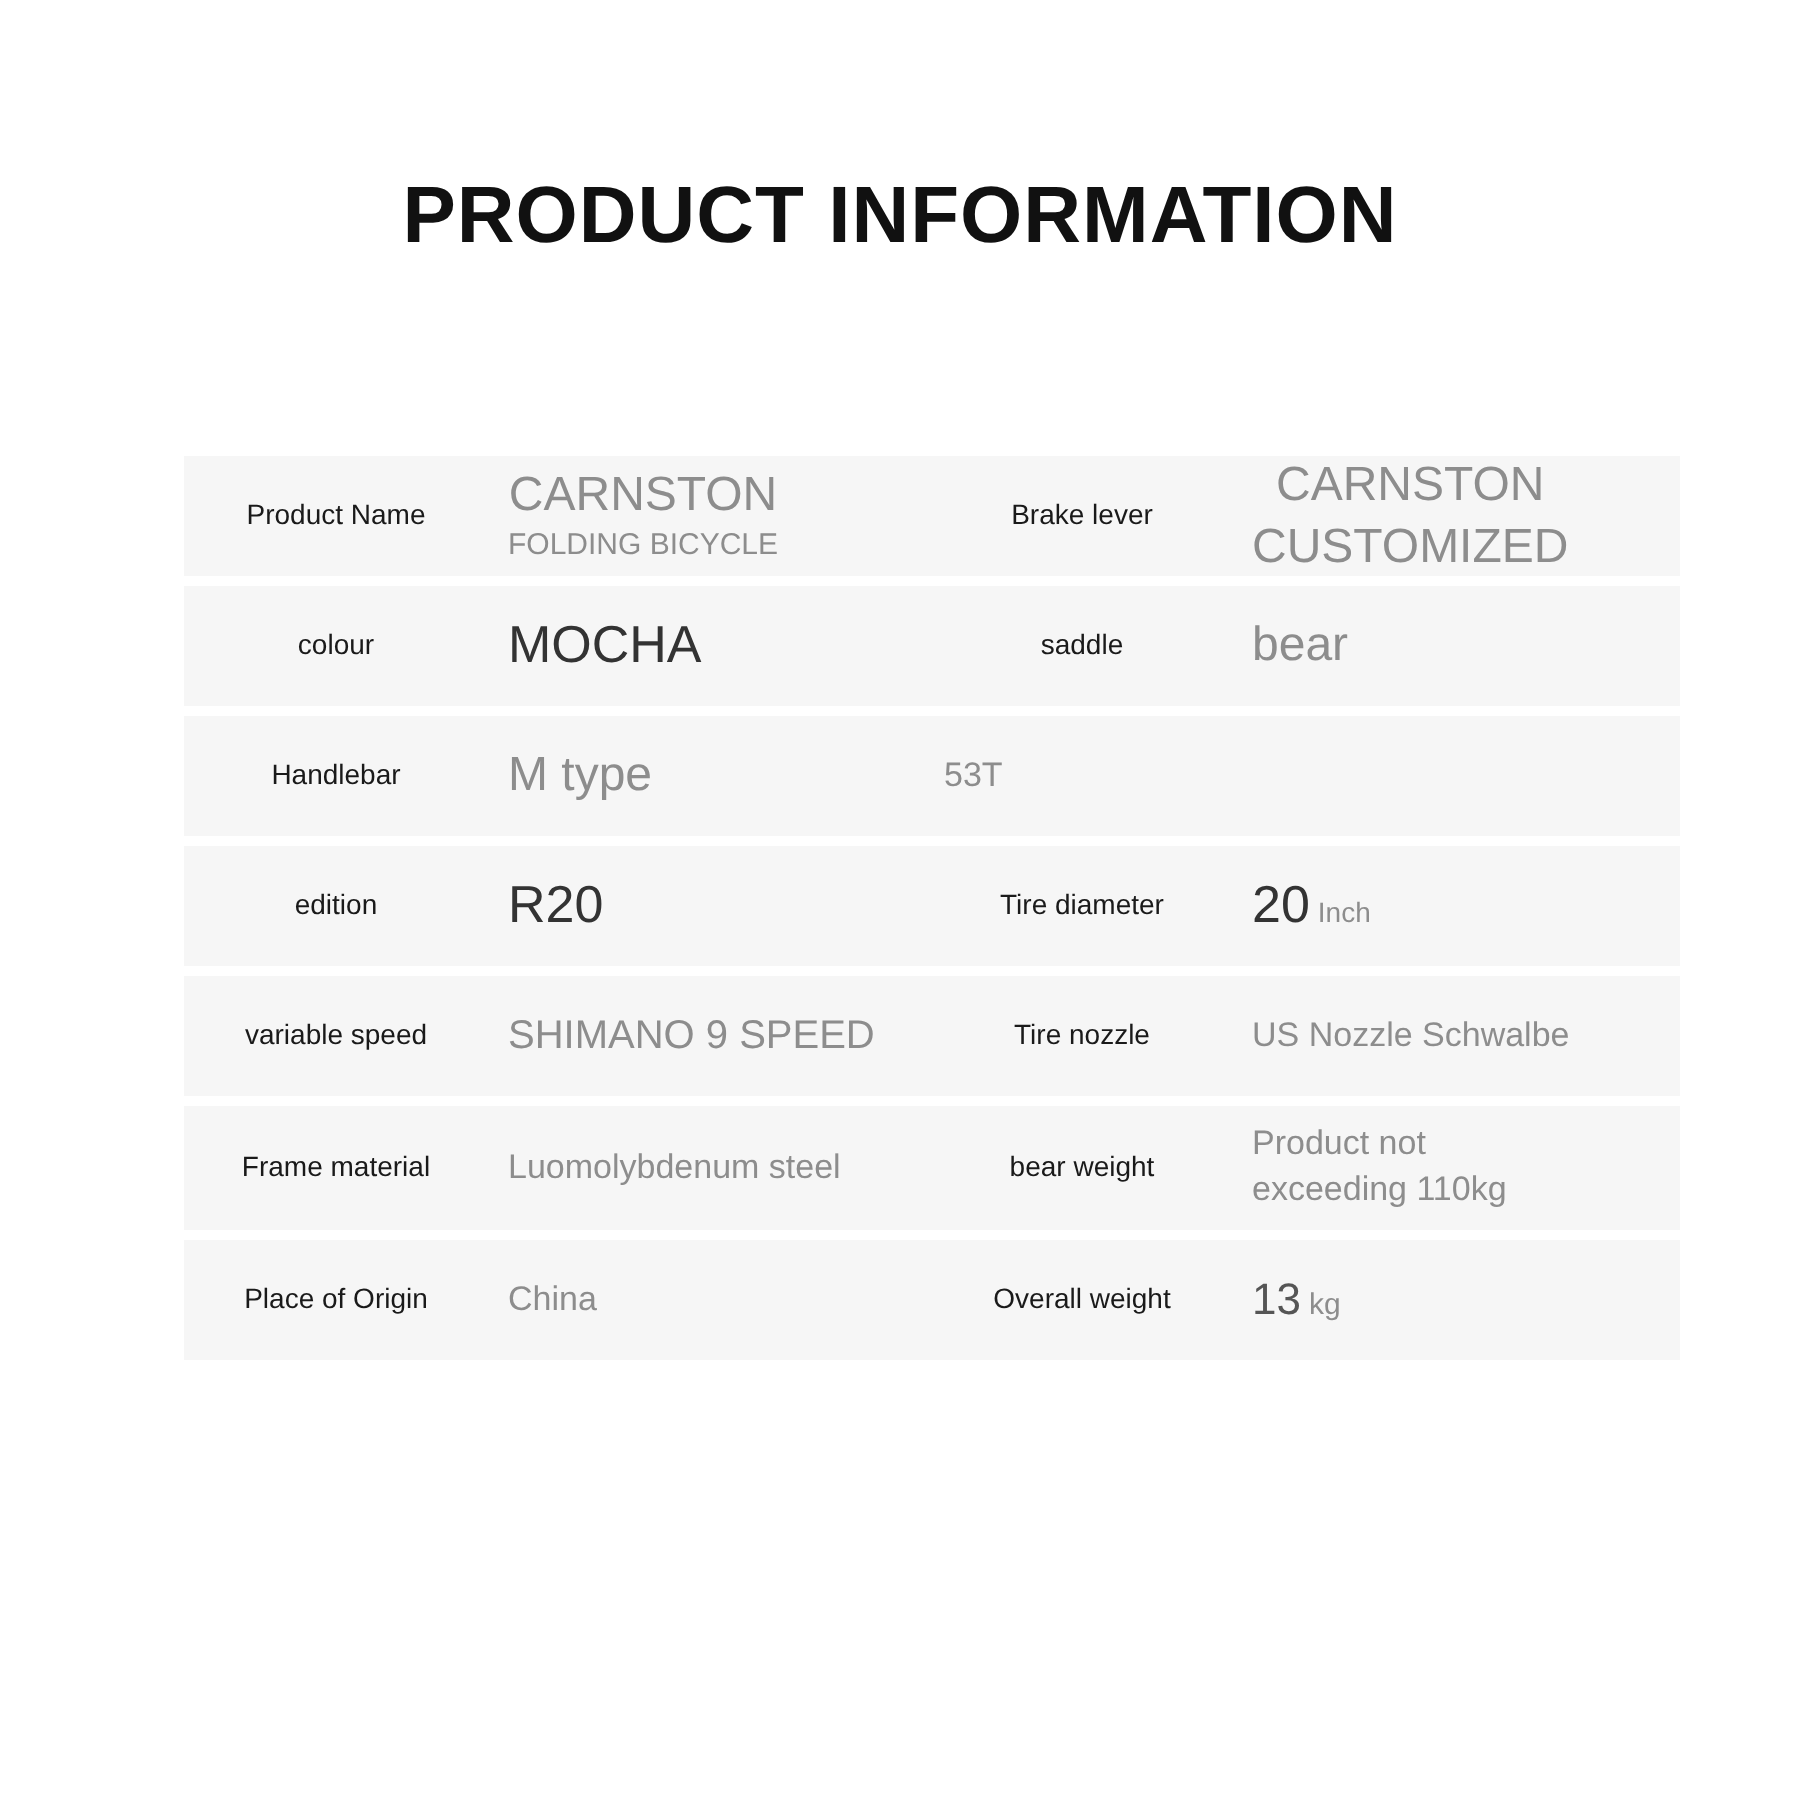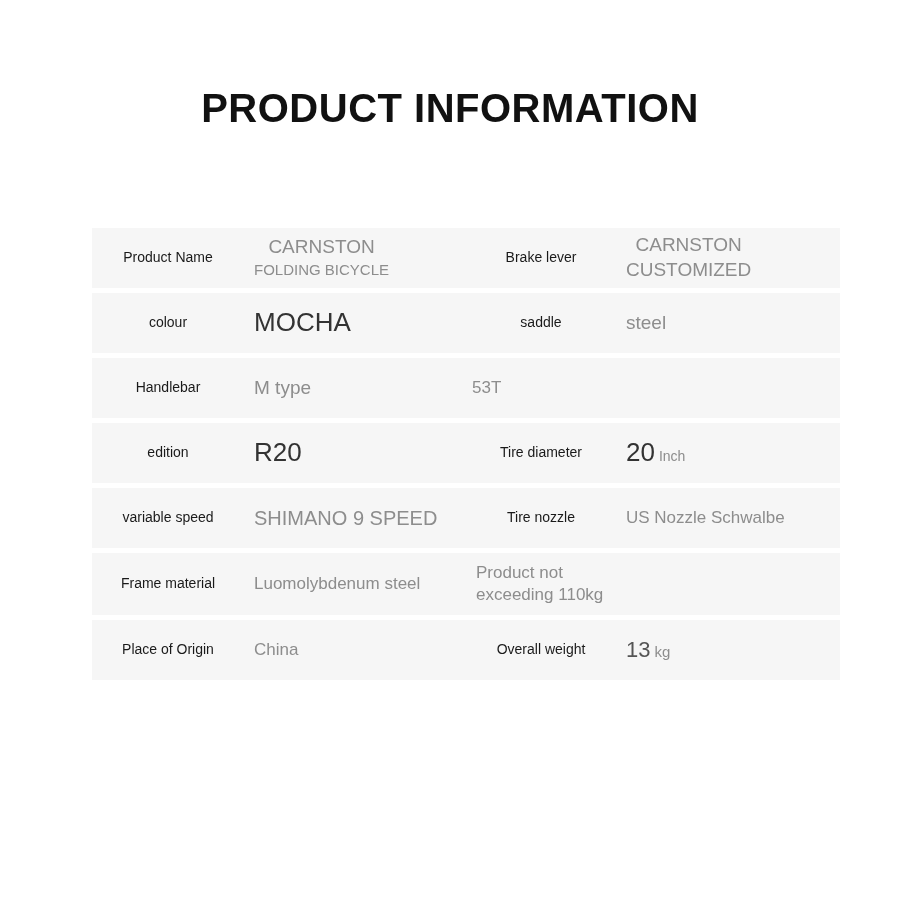--- a/index.html
+++ b/index.html
@@ -69,21 +69,21 @@
   }
   .label.right-label {
     width: 150px;
   }
   .value.right-value {
     width: 224px;
   }
   .fs14 { font-size: 14px; }
   .fs15 { font-size: 15px; }
   .fs17 { font-size: 17px; }
-  .fs18 { font-size: 19px; }
+  .fs18 { font-size: 24px; }
   .fs20 { font-size: 20px; }
   .fs26 { font-size: 26px; }
 
   .two-line {
     display: block;
     text-align: center;
   }
   .mixed {
     display: flex;
     align-items: baseline;
@@ -120,21 +120,21 @@
           <span class="fs18">CARNSTON</span><br>
           <span class="fs18">CUSTOMIZED</span>
         </span>
       </div>
     </div>
 
     <div class="spec-row" style="height:60px;">
       <div class="cell label fs14">colour</div>
       <div class="cell value fs26" style="padding-left:10px;color:#333;">MOCHA</div>
       <div class="cell label right-label fs14">saddle</div>
-      <div class="cell value right-value fs18" style="padding-left:10px;">steel</div>
+      <div class="cell value right-value fs18" style="padding-left:10px;">bear</div>
     </div>
 
     <div class="spec-row" style="height:60px;">
       <div class="cell label fs14">Handlebar</div>
       <div class="cell value fs18" style="padding-left:10px;">M type</div>
       <div class="cell value right-value fs17" style="padding-left:6px;width:214px;">53T</div>
     </div>
 
     <div class="spec-row" style="height:60px;">
       <div class="cell label fs14">edition</div>
@@ -151,20 +151,21 @@
     <div class="spec-row" style="height:60px;justify-content:center;">
       <div class="cell label fs14">variable speed</div>
       <div class="cell value fs20" style="padding-left:10px;">SHIMANO  9 SPEED</div>
       <div class="cell label right-label fs14">Tire nozzle</div>
       <div class="cell value right-value fs17" style="padding-left:10px;">US Nozzle Schwalbe</div>
     </div>
 
     <div class="spec-row" style="height:62px;">
       <div class="cell label fs14">Frame material</div>
       <div class="cell value fs17" style="padding-left:10px;">Luomolybdenum steel</div>
+      <div class="cell label right-label fs14">bear weight</div>
       <div class="cell value right-value" style="padding-left:10px;">
         <span class="two-line wrap2" style="text-align:left;">
           <span class="fs17">Product not</span><br>
           <span class="fs17">exceeding 110kg</span>
         </span>
       </div>
     </div>
 
     <div class="spec-row" style="height:60px;">
       <div class="cell label fs14">Place of Origin</div>

